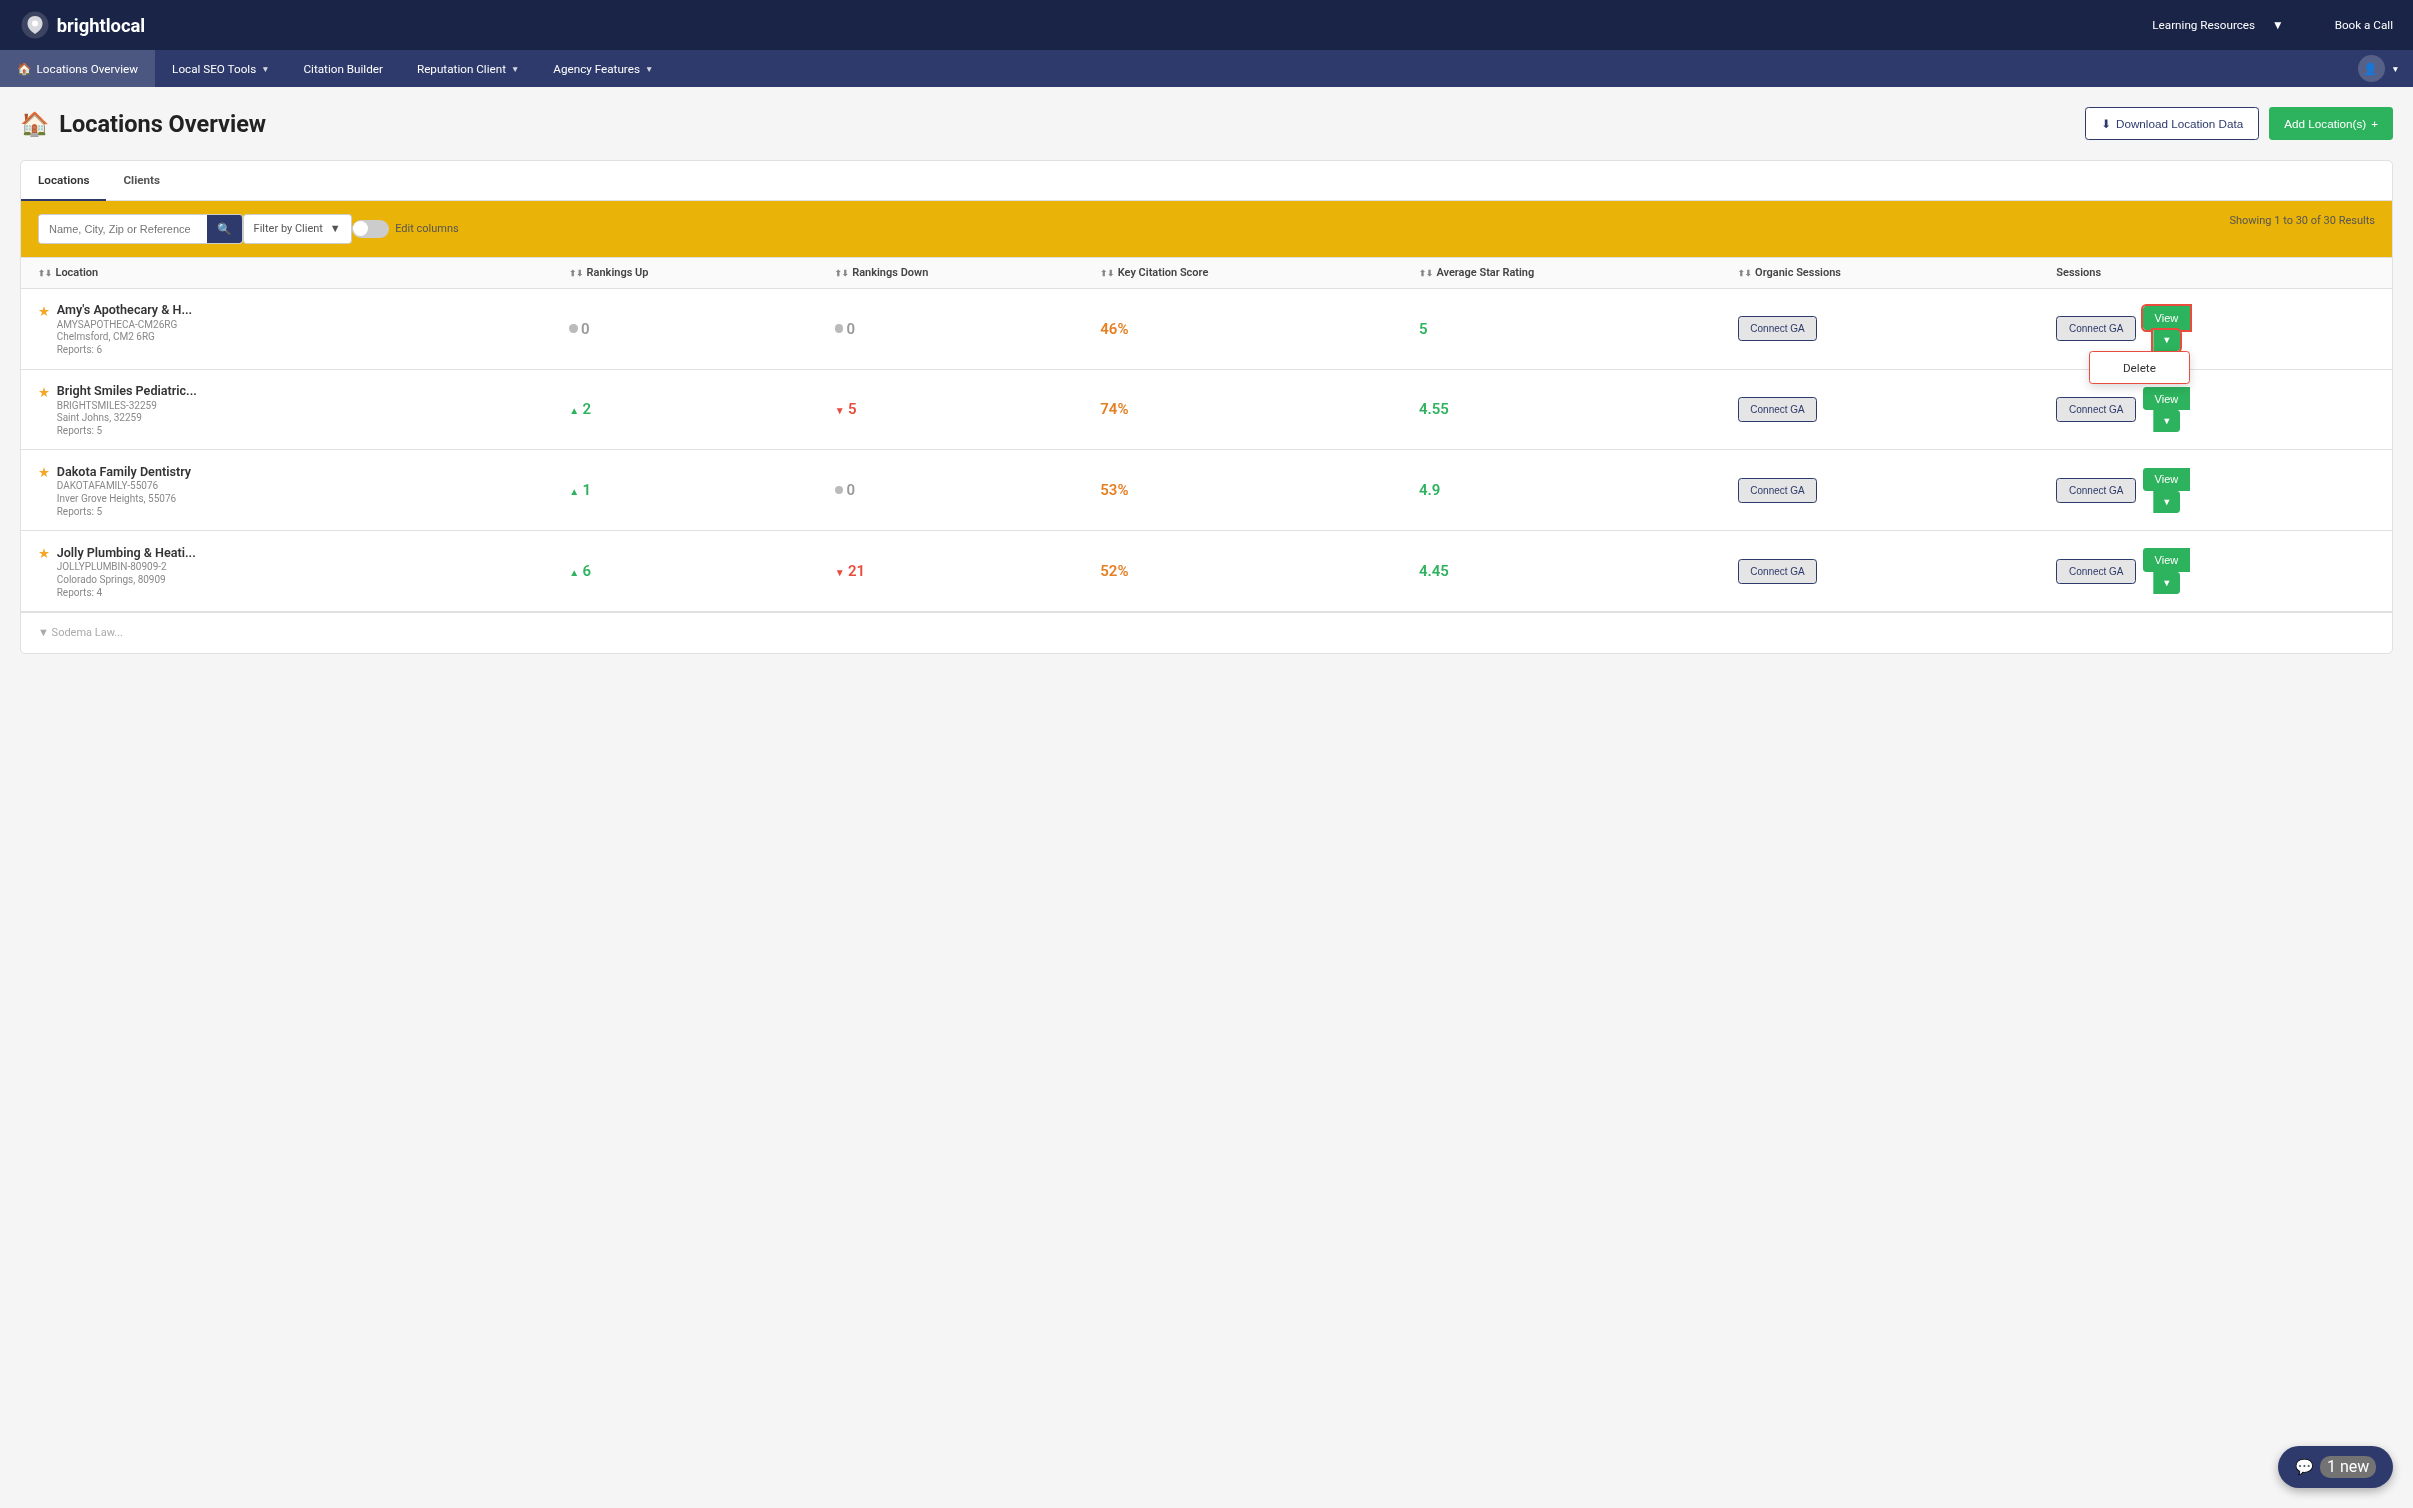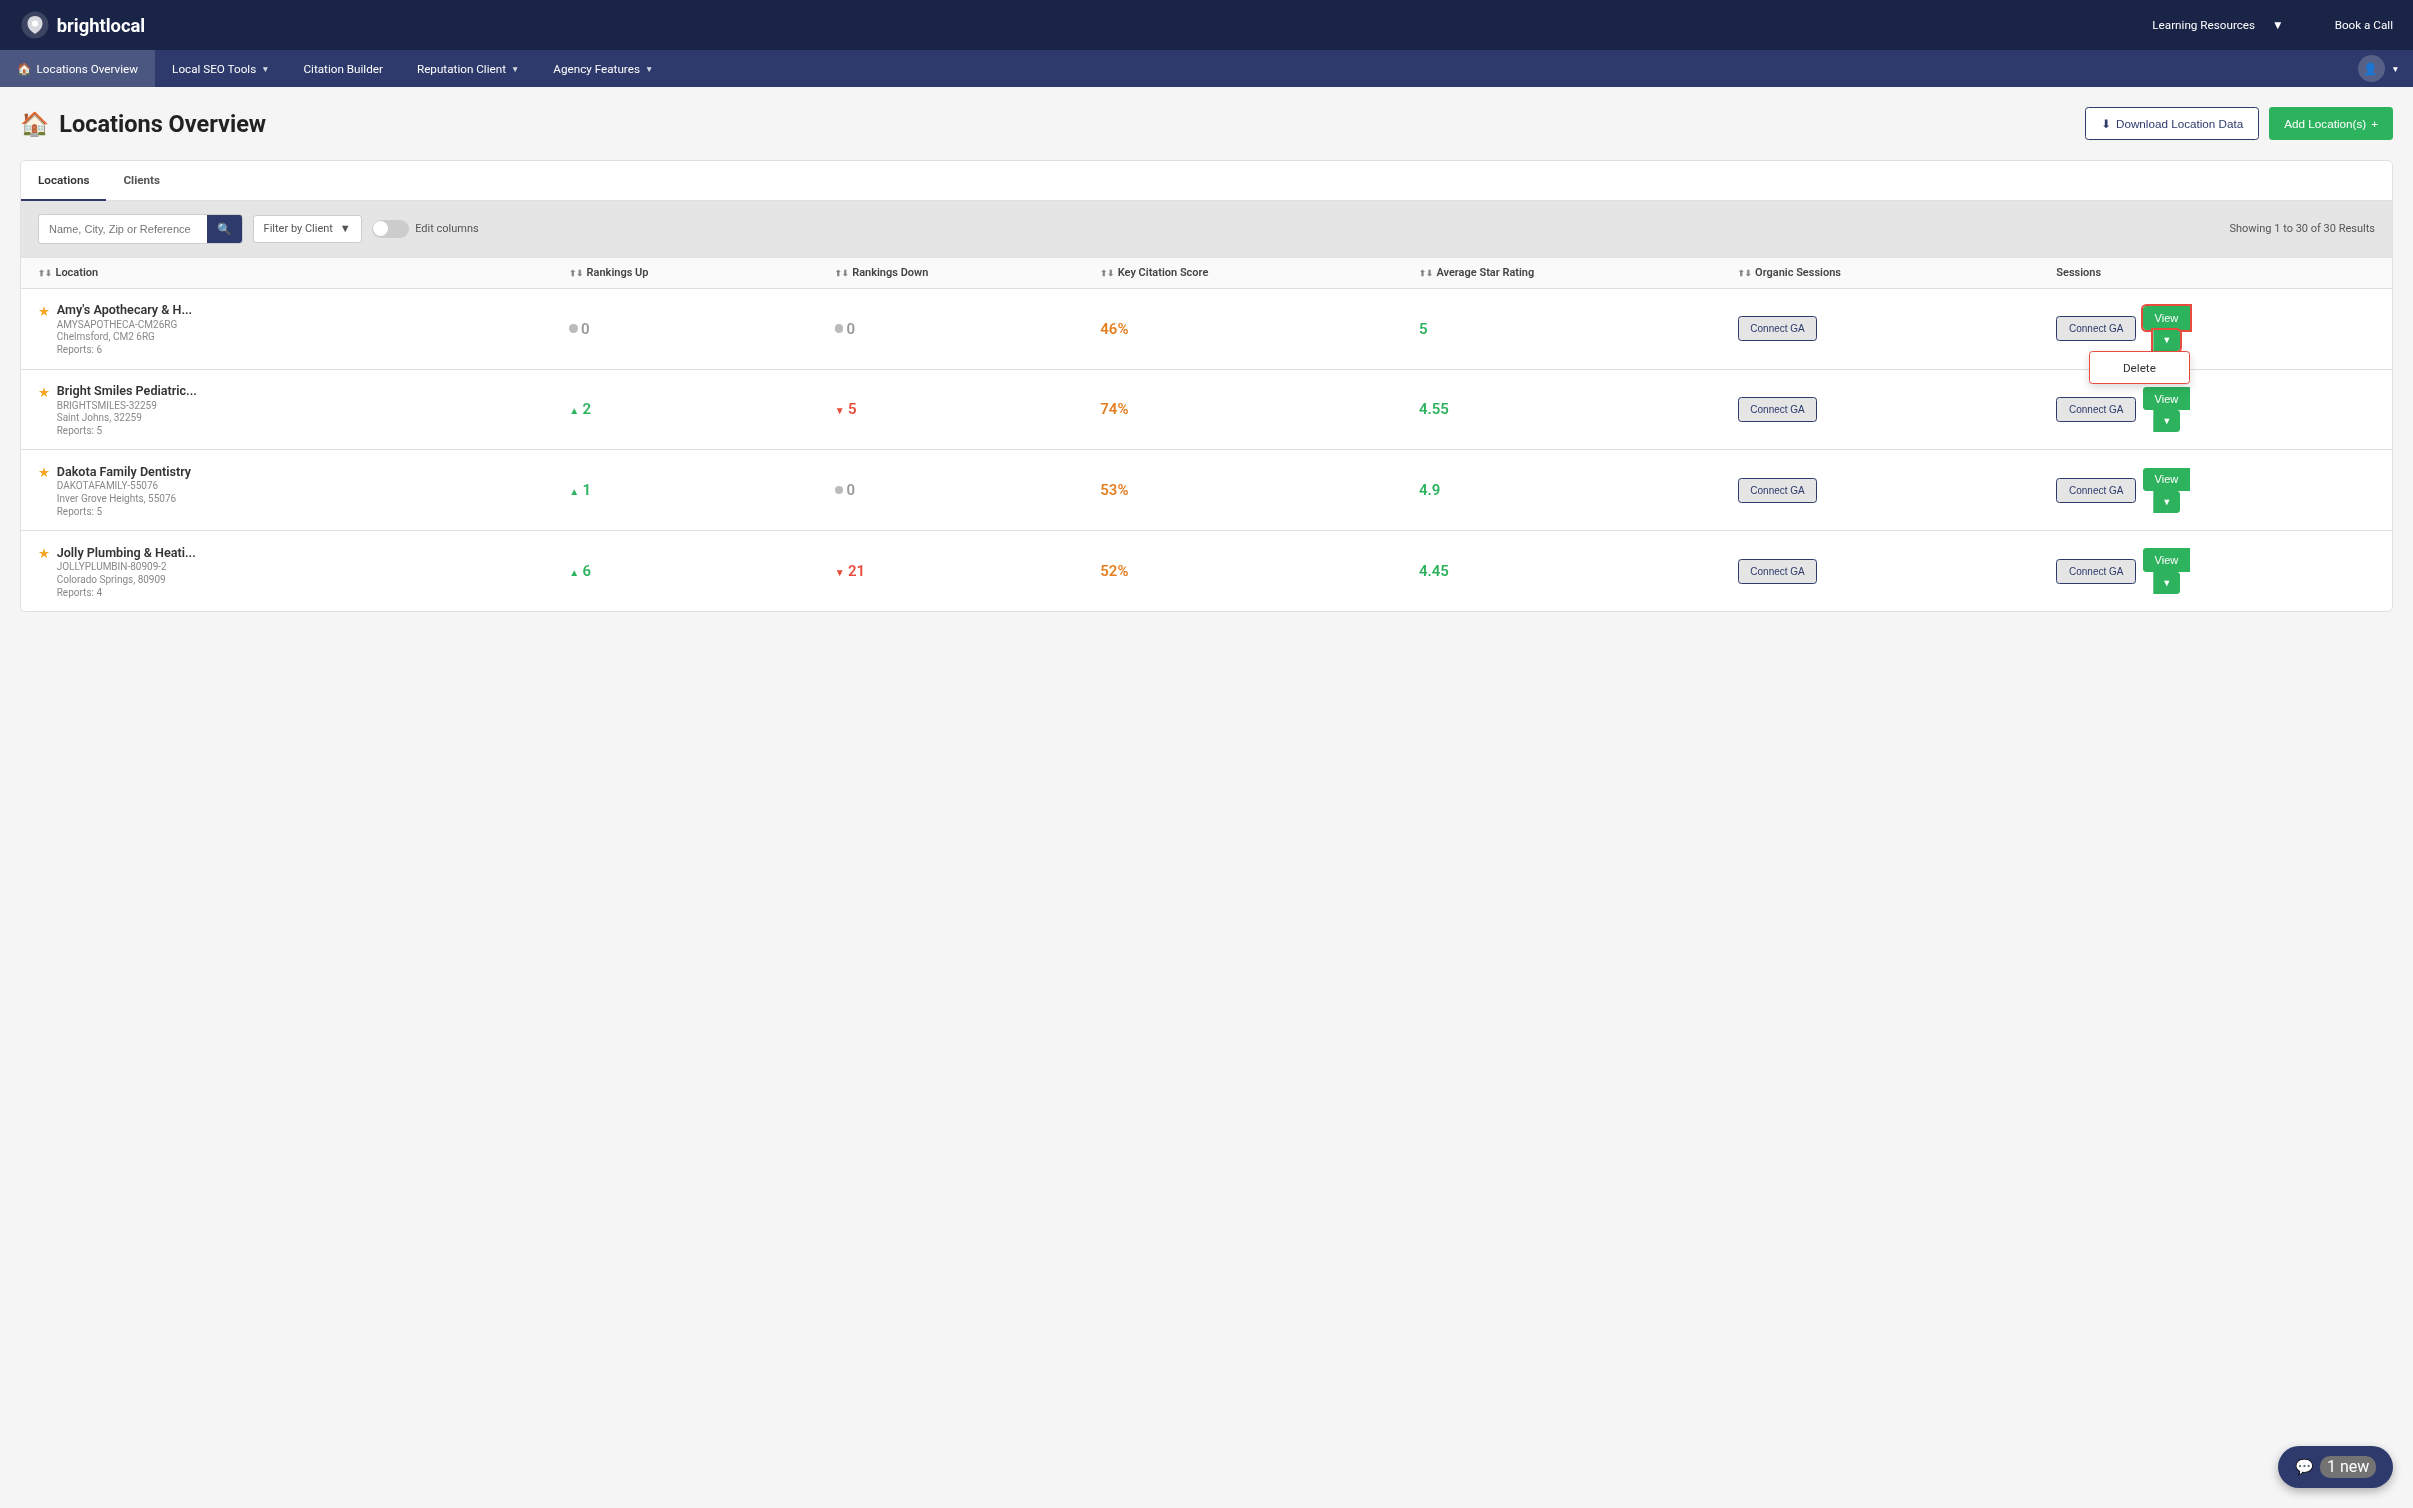--- a/index.html
+++ b/index.html
@@ -165,24 +165,22 @@
     }
     .tab.active {
       color: #333;
       font-weight: 600;
       border-bottom: 2.5px solid #2d3a6b;
     }
 
     
     .toolbar {
       display: flex;
-      align-items: center;
-      gap: 10px;
       padding: 13.4px 17px;
-      background: #e5e5e5;
+      background: #eab308;
       border-bottom: 0.8px solid #e0e0e0;
     }
     .search-input-wrap {
       display: flex;
       align-items: center;
       border: 0.8px solid #ccc;
       border-radius: 3.4px;
       overflow: hidden;
       background: white;
     }
@@ -659,20 +657,23 @@
       </div>
       <div class="sessions-cell">
         <button class="connect-ga-btn">Connect GA</button>
         <div class="view-btn-wrap">
           <button class="view-btn">View</button>
           <button class="view-dropdown-btn">▼</button>
         </div>
       </div>
     </div>
 
+    <div style="padding: 13.4px 17px; border-top: 0.8px solid #e0e0e0; color:#aaa; font-size:11px;">
+      ▼ Sodema Law...
+    </div>
 
   </div>
 </div>
 
 <div class="chat-bubble">
   <span class="chat-icon">💬</span>
   <span class="chat-badge">1 new</span>
 </div>
 
 

